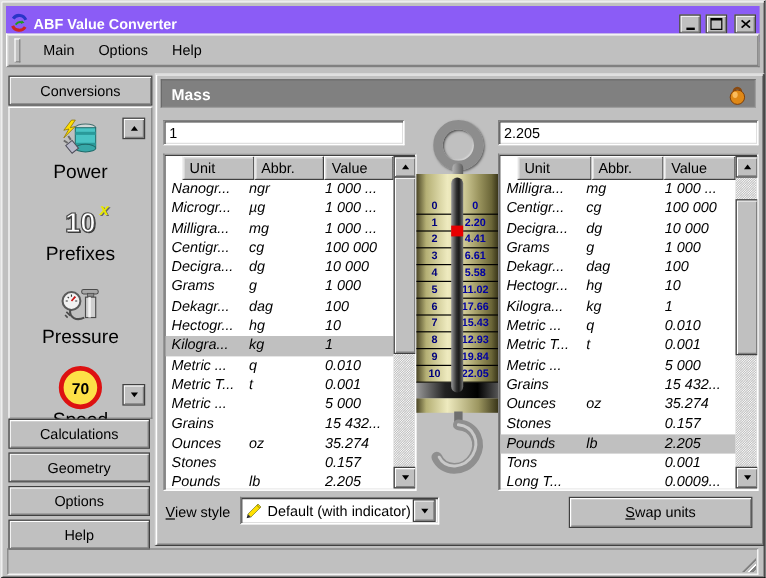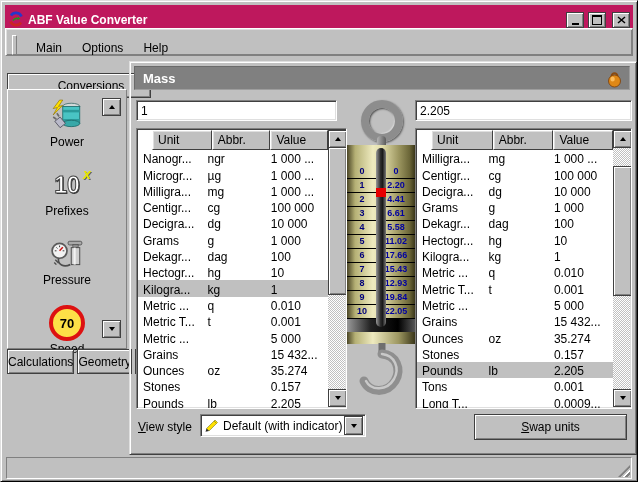--- a/index.html
+++ b/index.html
@@ -4,43 +4,43 @@
 <style>
   html,body{margin:0;padding:0;}
   body{width:638px;height:482px;position:relative;background:#c0c0c0;
        font-family:"Liberation Sans",sans-serif;font-size:12px;color:#000;overflow:hidden;}
   .window{position:absolute;inset:0;border:1px solid;border-color:#dfdfdf #000 #000 #dfdfdf;
           box-shadow:inset 1px 1px 0 #fff, inset -1px -1px 0 #808080;background:#c0c0c0;}
   .raised-thin{border:1px solid;border-color:#fff #808080 #808080 #fff;background:#c0c0c0;}
   .btn{border:1px solid #404040;box-shadow:inset 1px 1px 0 #fff, inset -1px -1px 0 #808080;
        background:#c0c0c0;display:flex;align-items:center;justify-content:center;cursor:default;}
   
-  .titlebar{position:absolute;left:4px;top:4px;right:4px;height:30px;background:#be185d;
+  .titlebar{position:absolute;left:4px;top:4px;right:4px;height:30px;background:#8b5cf6;
             display:flex;align-items:center;padding:0 3px;gap:4px;}
   .title-text{color:#fff;font-weight:bold;font-size:12px;flex:1;white-space:nowrap;}
   .tb-btn{width:16px;height:14px;position:relative;}
   .tb-btn.gap{margin-left:2px;}
   .glyph-min{width:7px;height:2px;background:#000;margin-top:7px;}
   .glyph-max{width:8px;height:7px;border:1px solid #000;border-top-width:2px;}
   
   .menubar{position:absolute;left:4px;top:27px;right:4px;height:26px;
-           display:flex;align-items:flex-end;padding-left:6px;}
+           display:flex;align-items:center;padding-left:6px;}
   .menubar.raised-thin{box-shadow:inset 1px 1px 0 #dfdfdf, inset -1px -1px 0 #808080;}
   .menu-grip{width:3px;height:18px;margin-right:9px;border:1px solid;border-color:#fff #808080 #808080 #fff;}
   .menu-item{padding:3px 10px;}
   
   .sidebar{position:absolute;left:6px;top:60px;width:118px;height:392px;}
-  .conv-btn{position:absolute;left:0;top:12px;width:118px;height:23px;font-size:12px;padding-left:24px;}
+  .conv-btn{position:absolute;left:0;top:2px;width:118px;height:23px;font-size:12px;}
   .icon-panel{position:absolute;left:0;top:28px;width:118px;height:258px;}
   .scrollbtn{position:absolute;width:17px;height:16px;}
   .cat-col{position:absolute;left:0;top:4px;width:118px;display:flex;flex-direction:column;align-items:center;}
   .cat-item{height:65px;display:flex;flex-direction:column;align-items:center;justify-content:flex-start;padding-top:4px;}
   .cat-icon{height:36px;display:flex;align-items:center;justify-content:center;}
-  .cat-label{font-size:12px;margin-top:1px;}
-  .nav-col{position:absolute;left:0;top:288px;width:118px;display:flex;flex-direction:row;gap:3px;}
+  .cat-label{font-size:16px;margin-top:1px;}
+  .nav-col{position:absolute;left:0;top:288px;width:118px;display:flex;flex-direction:column;gap:3px;}
   .nav-btn{height:23px;font-size:12px;}
   .prefix-icon{position:relative;font-weight:bold;line-height:1;}
   .prefix-ten{font-size:23px;color:#fff;-webkit-text-stroke:1px #444;text-shadow:1px 1px 0 #333;}
   .prefix-x{position:absolute;right:-11px;top:-7px;color:#e8e800;font-style:italic;font-size:14px;text-shadow:1px 1px 0 #666;}
   .speed-sign{width:28px;height:28px;border-radius:50%;background:#fde047;border:4px solid #dd1111;
               display:flex;align-items:center;justify-content:center;font-weight:bold;font-size:13px;}
   
   .main{position:absolute;left:128px;top:60px;width:506px;height:392px;
         border:1px solid;border-color:#dfdfdf #404040 #404040 #dfdfdf;
         box-shadow:inset 1px 1px 0 #fff, inset -1px -1px 0 #808080;}
@@ -58,21 +58,21 @@
   .utable{position:absolute;top:66px;height:281px;background:#fff;
           border:1px solid;border-color:#808080 #fff #fff #808080;
           box-shadow:inset 1px 1px 0 #404040, inset -1px -1px 0 #dfdfdf;box-sizing:border-box;overflow:hidden;}
   .utable-left{left:6px;width:211px;}
   .utable-right{left:285px;width:217px;}
   .thead{display:flex;height:20px;margin:1px 18px 0 15px;}
   .th{flex:1;background:#c0c0c0;border:1px solid;border-color:#fff #404040 #404040 #fff;
       box-shadow:inset 1px 1px 0 #dfdfdf;padding:2px 0 0 5px;font-size:12px;box-sizing:border-box;white-space:nowrap;overflow:hidden;}
   .th-unit{flex:1.02;} .th-abbr{flex:1.0;} .th-val{flex:0.98;}
   .tbody{position:absolute;left:1px;top:21px;right:18px;bottom:1px;}
-  .trow{display:flex;height:16.3px;align-items:flex-end;}
+  .trow{display:flex;height:16.3px;align-items:flex-start;font-style:italic;}
   .trow.selected{background:#c0c0c0;}
   .td{flex:1;padding-left:5px;white-space:nowrap;overflow:hidden;font-size:12px;}
   .td-unit{flex:1.02;} .td-abbr{flex:1.0;} .td-val{flex:0.98;}
   
   .vscroll{position:absolute;top:1px;right:1px;bottom:1px;width:17px;
     background-color:#c0c0c0;
     background-image:linear-gradient(45deg,#fff 25%,transparent 25%,transparent 75%,#fff 75%),
                      linear-gradient(45deg,#fff 25%,transparent 25%,transparent 75%,#fff 75%);
     background-size:2px 2px;background-position:0 0,1px 1px;}
   .sb-btn{position:absolute;left:0;width:17px;height:16px;}

